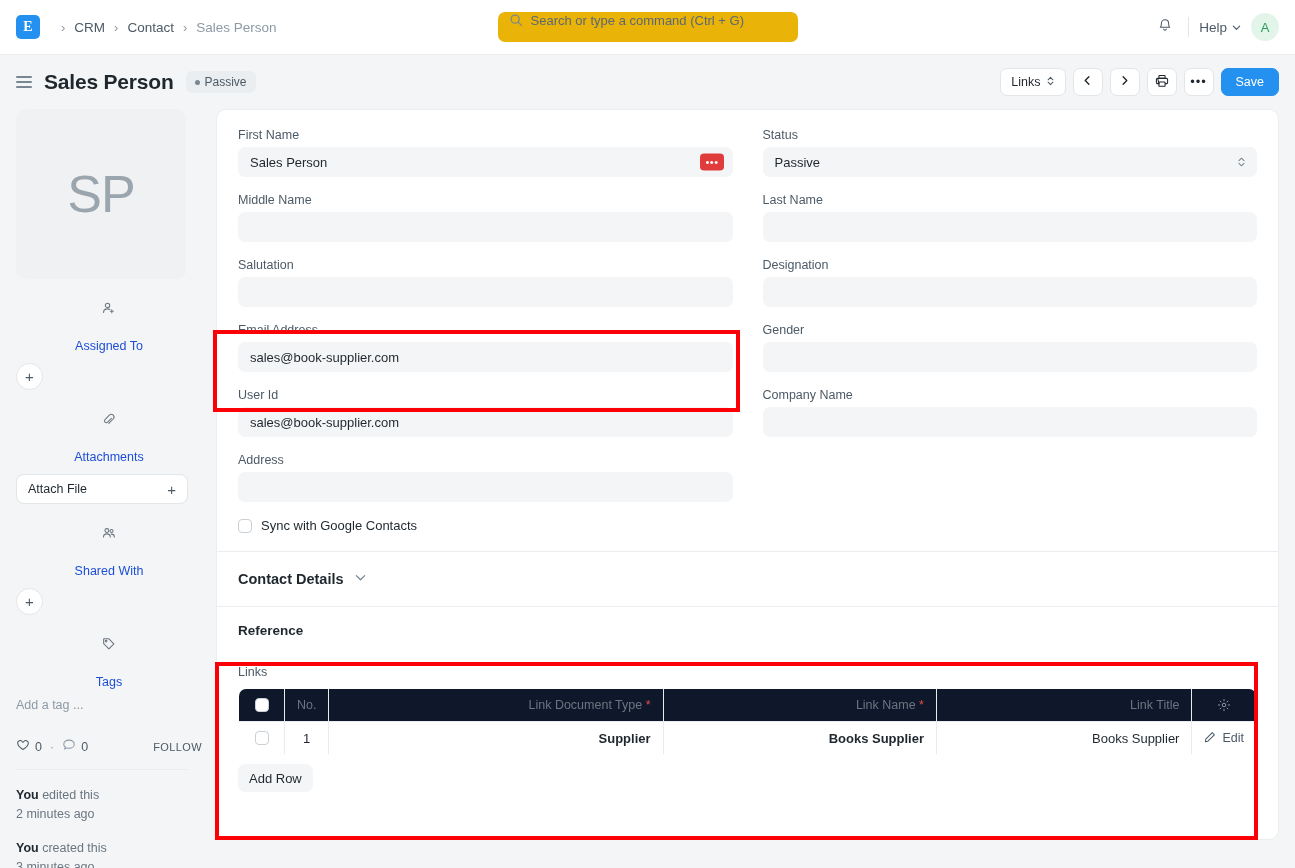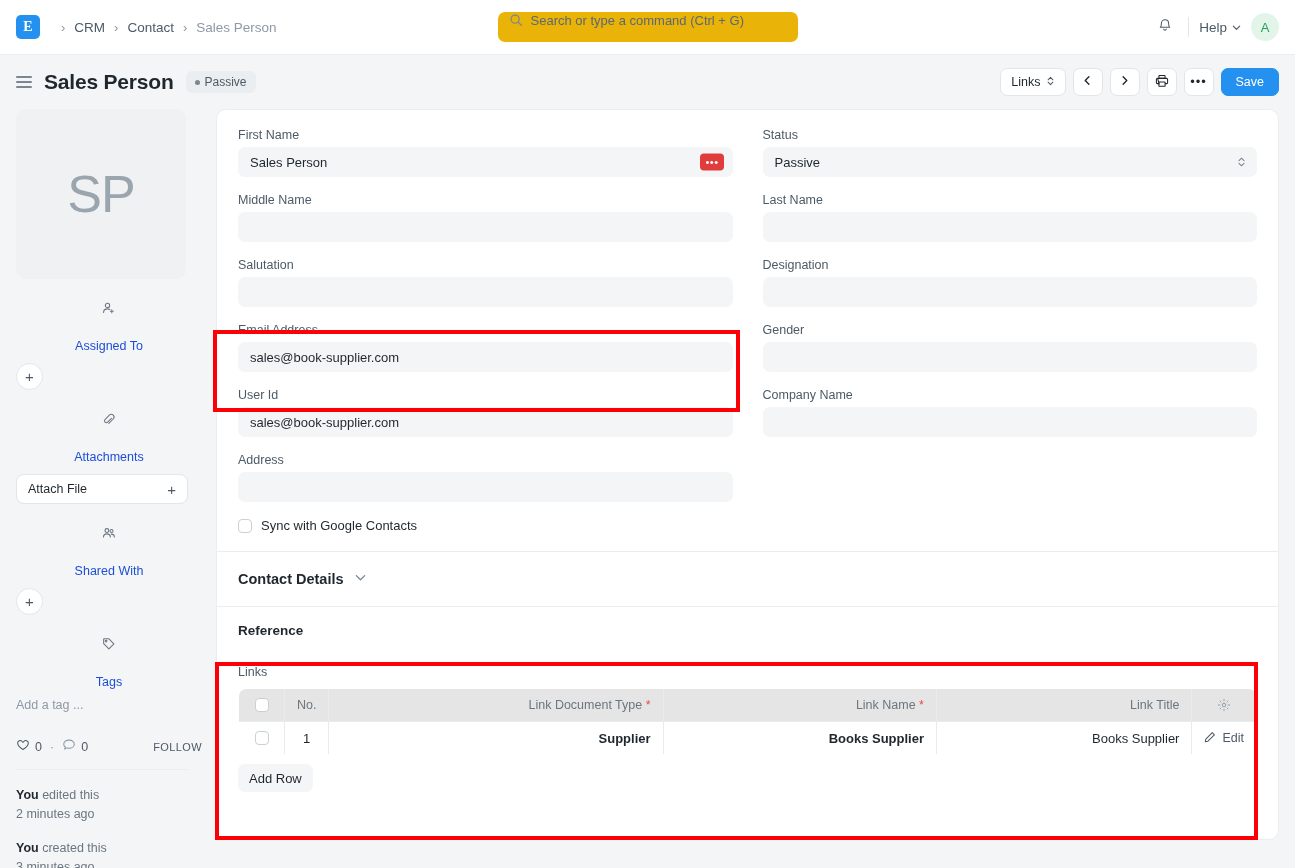--- a/index.html
+++ b/index.html
@@ -194,21 +194,21 @@
   .grid-table {
     border: 1px solid #e9ecef; border-radius: 8px; overflow: hidden;
     width: 100%; border-collapse: collapse;
   }
   .grid-table th, .grid-table td {
     border-right: 1px solid #e9ecef;
     text-align: right; font-weight: 400;
     font-size: 13px; height: 33px; padding: 0 12px;
     vertical-align: middle;
   }
-  .grid-table th { color: #6b7681; font-size: 12.5px; background: #e5e5e5; }
+  .grid-table th { color: #6b7681; font-size: 12.5px; background: #0f172a; }
   .grid-table thead tr { border-bottom: 1px solid #e9ecef; }
   .grid-table td { color: #1f272e; }
   .grid-table td.bold, .grid-table th.bold { font-weight: 700; }
   .col-chk { width: 46px; }
   .col-no  { width: 44px; text-align: center !important; }
   .col-gear { width: 62px; border-right: none !important; text-align: center !important; }
   .gear-cell { display: flex; align-items: center; justify-content: center; color: #8d99a6; }
   .edit-cell {
     display: flex; align-items: center; justify-content: center; gap: 6px;
     color: #4c5a67; font-size: 12.5px; cursor: pointer;

